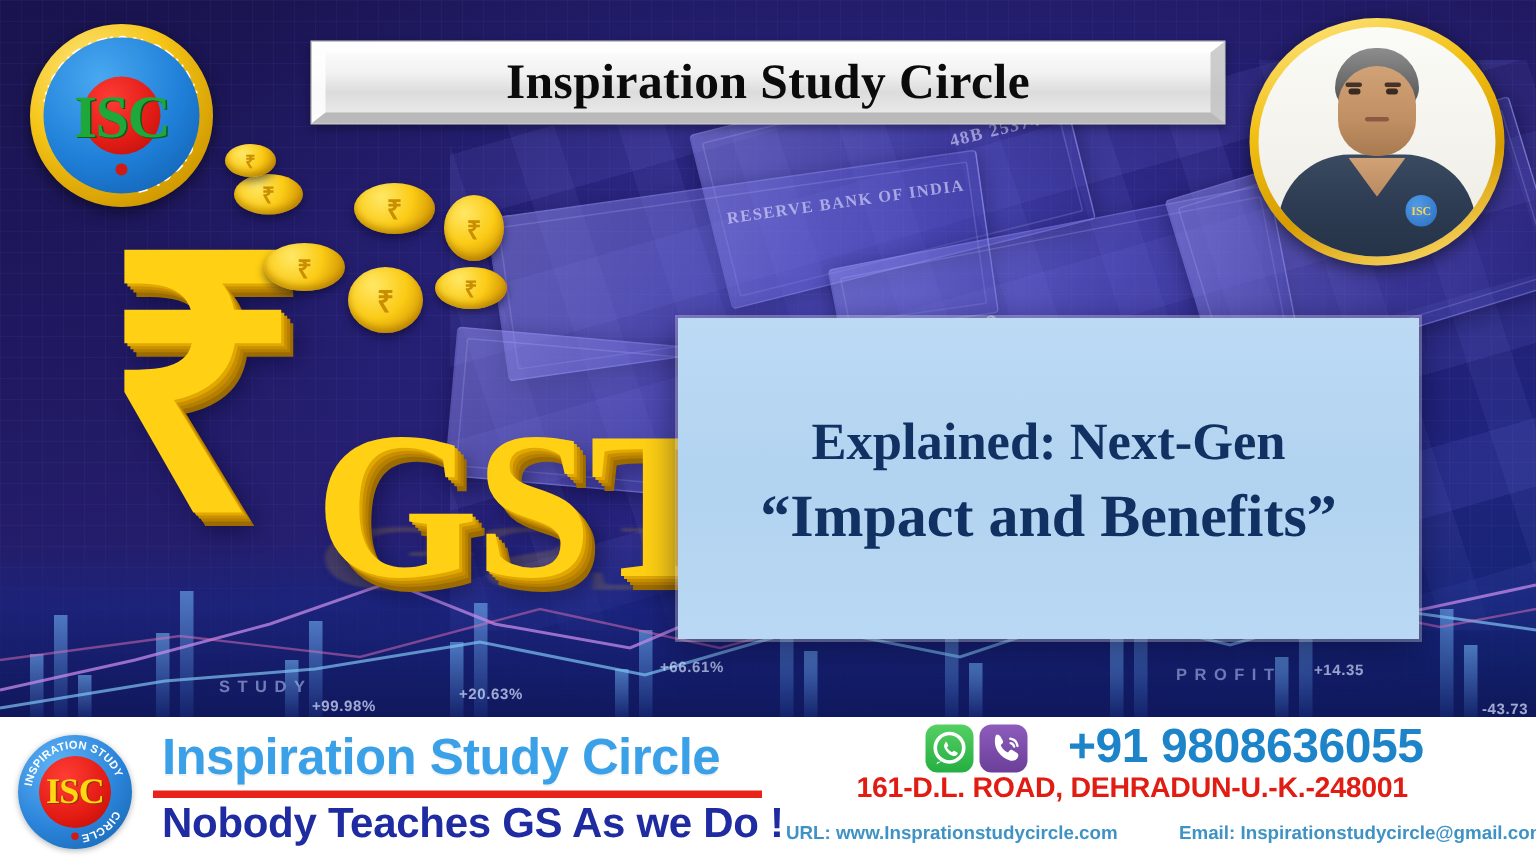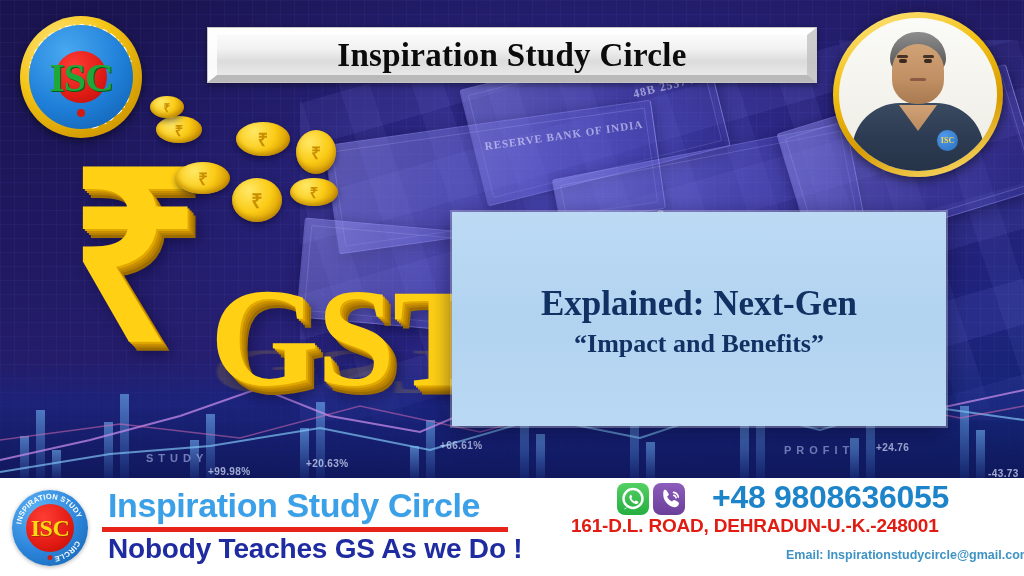--- a/index.html
+++ b/index.html
@@ -203,21 +203,21 @@
     display:flex; flex-direction:column; align-items:center; justify-content:center;
     padding:4px 10px 0;
   }
   .headline-line {
     font-family:"Liberation Serif", serif; font-weight:700;
     font-size:35px; line-height:1.18; color:#123163;
     text-align:center; white-space:nowrap;
   }
   .headline-quote {
     font-family:"Liberation Serif", serif; font-weight:700;
-    font-size:26px; line-height:1.2; color:#123163;
+    font-size:40px; line-height:1.2; color:#123163;
     text-align:center; white-space:nowrap; margin-top:4px;
   }
 
   
   .footer {
     position:absolute; left:0; bottom:0; width:1024px; height:98px;
     background:#ffffff;
   }
   .f-logo { position:absolute; left:12px; top:12px; width:76px; height:76px; border-radius:50%;
     background:radial-gradient(circle at 35% 28%, #5fb4f5 0%, #2b84da 55%, #1360a8 100%);
@@ -330,21 +330,21 @@
       <polyline points="0,152 110,134 210,126 320,108 430,130 540,98 640,118 730,88 820,110 910,84 1024,100" fill="none" stroke="#7fc2f2" stroke-width="2" opacity=".7"></polyline>
       <polyline points="0,120 120,104 240,118 360,86 480,112 600,80 720,104 840,74 960,98 1024,86" fill="none" stroke="#e070b8" stroke-width="1.6" opacity=".5"></polyline>
     </svg>
   </div>
 
   <div class="analytics-label" style="left:146px;top:452px;">STUDY</div>
   <div class="analytics-label" style="left:784px;top:444px;">PROFIT</div>
   <div class="pct" style="left:208px;top:466px;">+99.98%</div>
   <div class="pct" style="left:306px;top:458px;">+20.63%</div>
   <div class="pct" style="left:440px;top:440px;">+66.61%</div>
-  <div class="pct" style="left:876px;top:442px;">+24.76</div>
+  <div class="pct" style="left:876px;top:442px;">+14.35</div>
   <div class="pct" style="left:988px;top:468px;">-43.73</div>
 
   <div class="gst-art">
     <div class="gst-reflect">GST</div>
     <div class="rupee">₹</div>
     <div class="gstword">GST</div>
   </div>
 
   <div class="coin" style="left:156px;top:116px;width:46px;height:27px;font-size:15px;">₹</div>
   <div class="coin" style="left:236px;top:122px;width:54px;height:34px;font-size:18px;">₹</div>
@@ -427,17 +427,18 @@
     </div>
     <div class="icon-viber">
       <svg viewBox="0 0 32 32" width="32" height="32">
         <path d="M11 7c1.2-.5 2.2-.2 2.9.9l1.6 2.7c.5.8.3 1.6-.4 2.2l-1 .8c.9 2.3 2.6 4 4.9 5l.9-1.1c.6-.7 1.4-.8 2.2-.3l2.7 1.6c1.1.7 1.4 1.8.8 3-.9 1.9-3 2.8-5.3 2.2-4.6-1.2-8.4-5-9.7-9.6C9.9 11.1 10.3 8.6 11 7z" fill="#ffffff"></path>
         <path d="M20.5 9.4c2.6.4 4.4 2.2 4.8 4.8" fill="none" stroke="#ffffff" stroke-width="1.6" stroke-linecap="round"></path>
         <path d="M20.8 12.4c1.2.3 2 1.1 2.3 2.3" fill="none" stroke="#ffffff" stroke-width="1.6" stroke-linecap="round"></path>
       </svg>
     </div>
   </div>
 
-  <div class="f-phone">+48 9808636055</div>
+  <div class="f-phone">+91 9808636055</div>
   <div class="f-addr">161-D.L. ROAD, DEHRADUN-U.-K.-248001</div>
+  <div class="f-url">URL: www.Insprationstudycircle.com</div>
   <div class="f-email">Email: Inspirationstudycircle@gmail.com</div>
 
 </div>
 
 </body></html>

